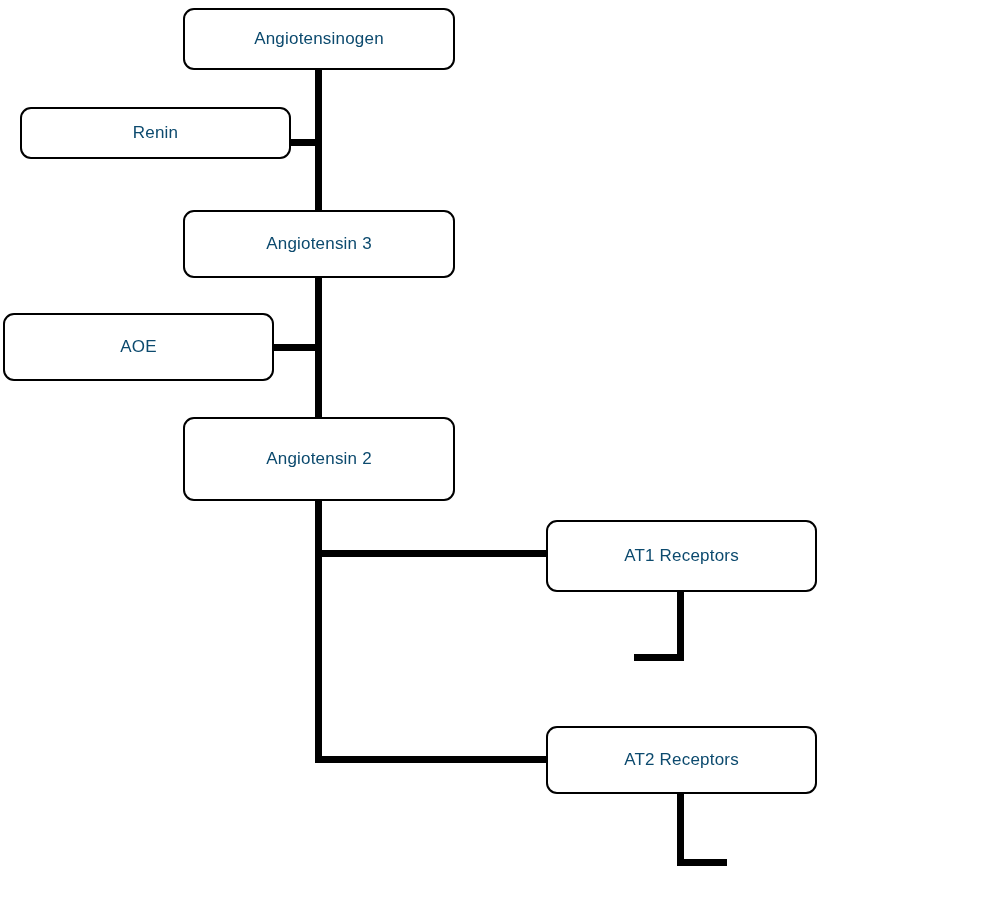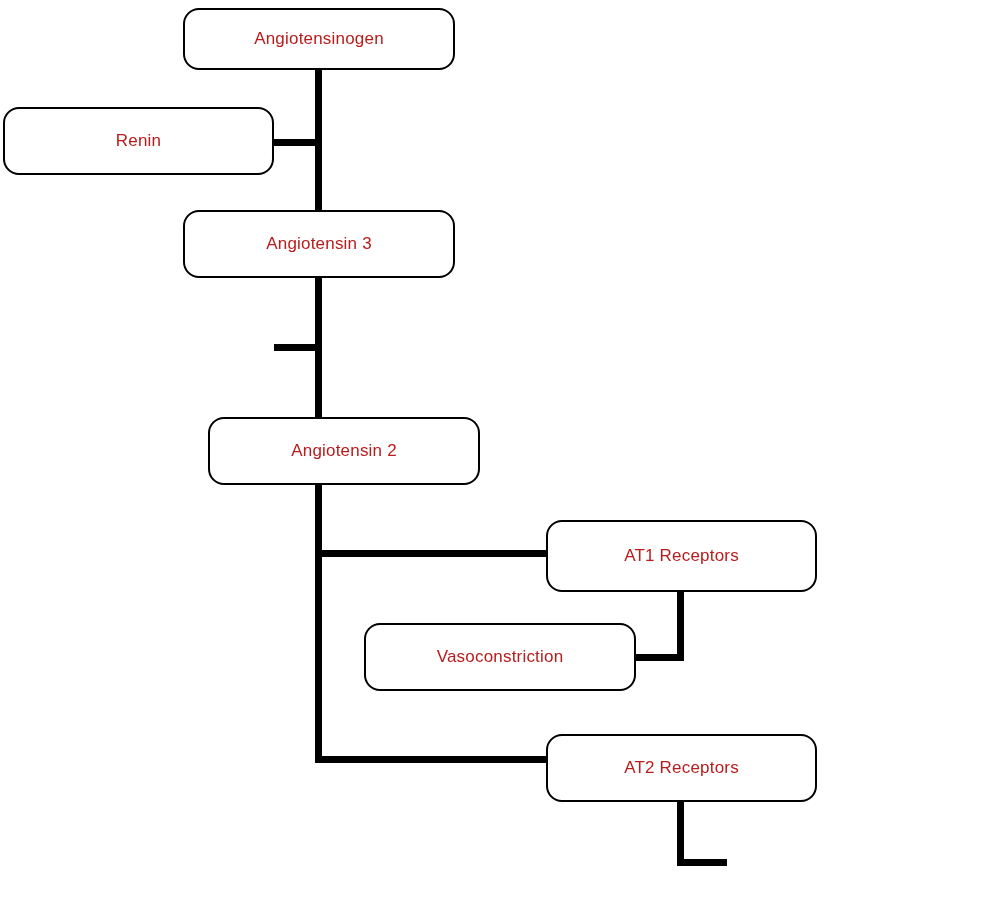--- a/index.html
+++ b/index.html
@@ -9,44 +9,44 @@
     width: 1000px;
     height: 903px;
     background: #ffffff;
     font-family: "Liberation Sans", sans-serif;
     overflow: hidden;
   }
   .node {
     position: absolute;
     background: #ffffff;
     border: 2px solid #000000;
-    border-radius: 16px;
+    border-radius: 11px;
     display: flex;
     align-items: center;
     justify-content: center;
     font-size: 17px;
-    color: #b91c1c;
+    color: #0c4a6e;
     text-align: center;
     letter-spacing: 0.2px;
     z-index: 2;
   }
   .conn {
     position: absolute;
     background: #000000;
     z-index: 1;
   }
   
   #n-angiotensinogen { left: 183px; top: 8px;   width: 272px; height: 62px; }
-  #n-renin           { left: 3px;   top: 107px; width: 271px; height: 68px; }
+  #n-renin           { left: 20px;   top: 107px; width: 271px; height: 52px; }
   #n-angiotensin1    { left: 183px; top: 210px; width: 272px; height: 68px; }
   #n-aoe             { left: 3px;   top: 313px; width: 271px; height: 68px; }
-  #n-angiotensin2    { left: 183px; top: 417px; width: 272px; height: 68px; margin-left: 25px; }
+  #n-angiotensin2    { left: 183px; top: 417px; width: 272px; height: 84px; }
   #n-at1             { left: 546px; top: 520px; width: 271px; height: 72px; }
   #n-vasoconstriction{ left: 364px; top: 623px; width: 272px; height: 68px; }
-  #n-at2             { left: 546px; top: 726px; width: 271px; height: 68px; margin-top: 8px; }
+  #n-at2             { left: 546px; top: 726px; width: 271px; height: 68px; }
   #n-unknown         { left: 727px; top: 830px; width: 270px; height: 68px; }
   
   #c-spine1   { left: 315px; top: 70px;  width: 7px;   height: 140px; }
   #c-renin    { left: 274px; top: 139px; width: 44px;  height: 7px; }
   #c-spine2   { left: 315px; top: 278px; width: 7px;   height: 139px; }
   #c-aoe      { left: 274px; top: 344px; width: 44px;  height: 7px; }
   #c-spine3   { left: 315px; top: 485px; width: 7px;   height: 278px; }
   #c-at1      { left: 318px; top: 550px; width: 228px; height: 7px; }
   #c-at2      { left: 318px; top: 756px; width: 228px; height: 7px; }
   #c-at1down  { left: 677px; top: 588px; width: 7px;   height: 73px; }
@@ -73,26 +73,26 @@
 
   <div class="node" id="n-angiotensinogen">
     <span>Angiotensinogen</span>
   </div>
   <div class="node" id="n-renin">
     <span>Renin</span>
   </div>
   <div class="node" id="n-angiotensin1">
     <span>Angiotensin 3</span>
   </div>
+  <div class="node" id="n-aoe">
+    <span>AOE</span>
+  </div>
   <div class="node" id="n-angiotensin2">
     <span>Angiotensin 2</span>
   </div>
   <div class="node" id="n-at1">
     <span>AT1 Receptors</span>
-  </div>
-  <div class="node" id="n-vasoconstriction">
-    <span>Vasoconstriction</span>
   </div>
   <div class="node" id="n-at2">
     <span>AT2 Receptors</span>
   </div>
 
 </div>
 
 </body></html>

